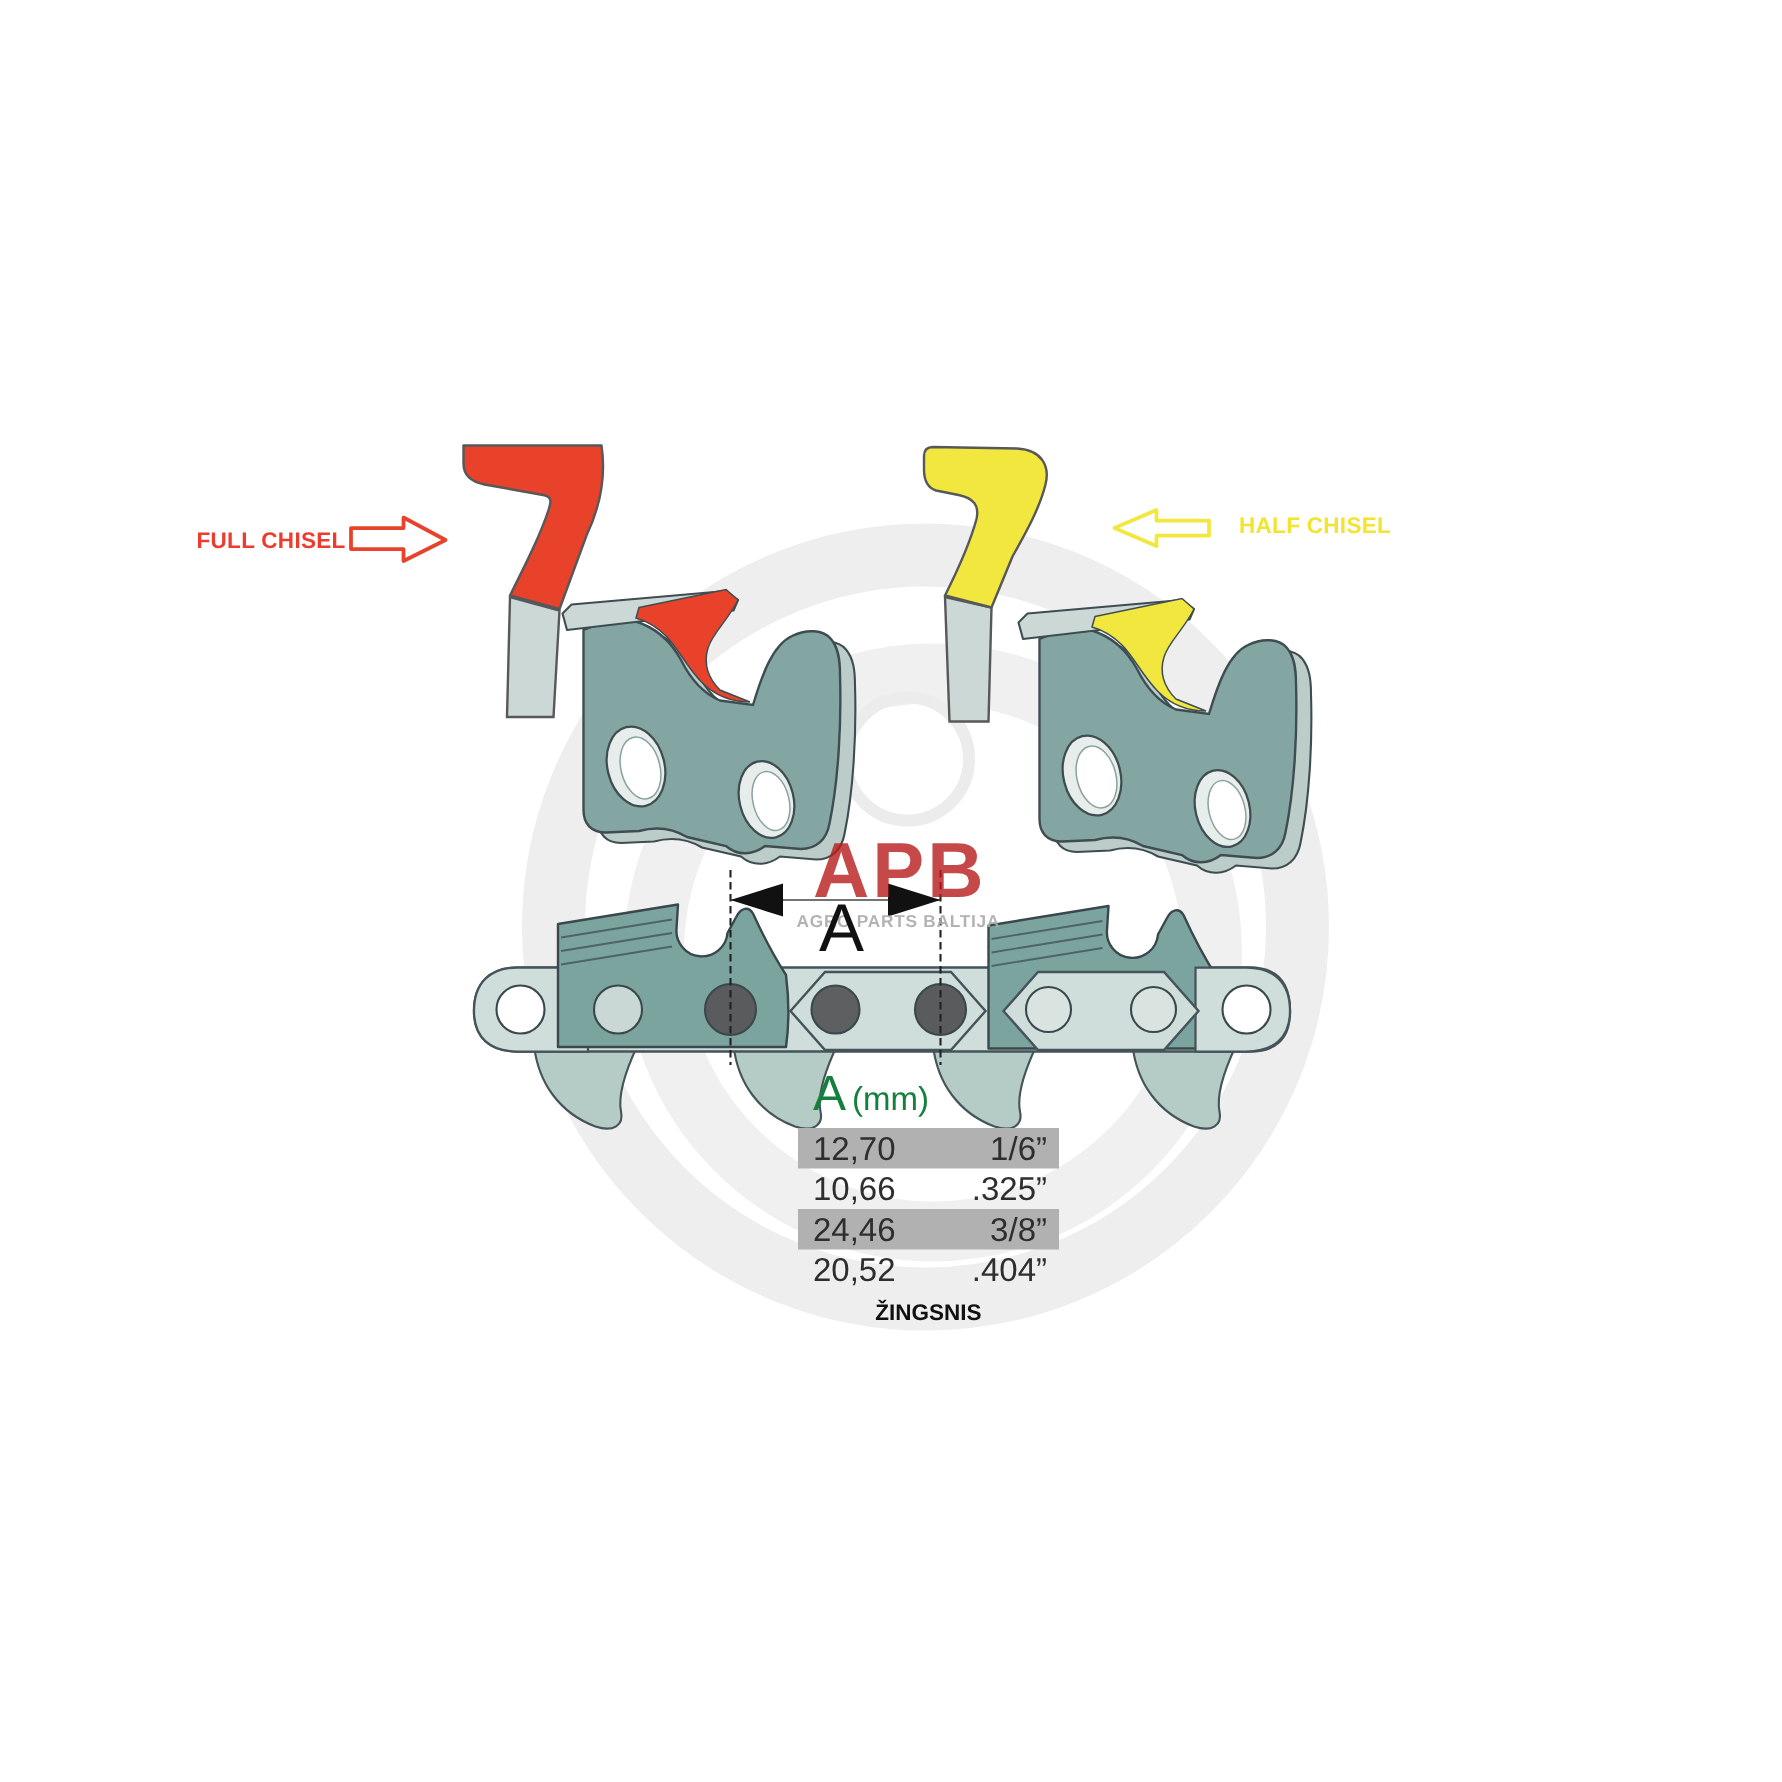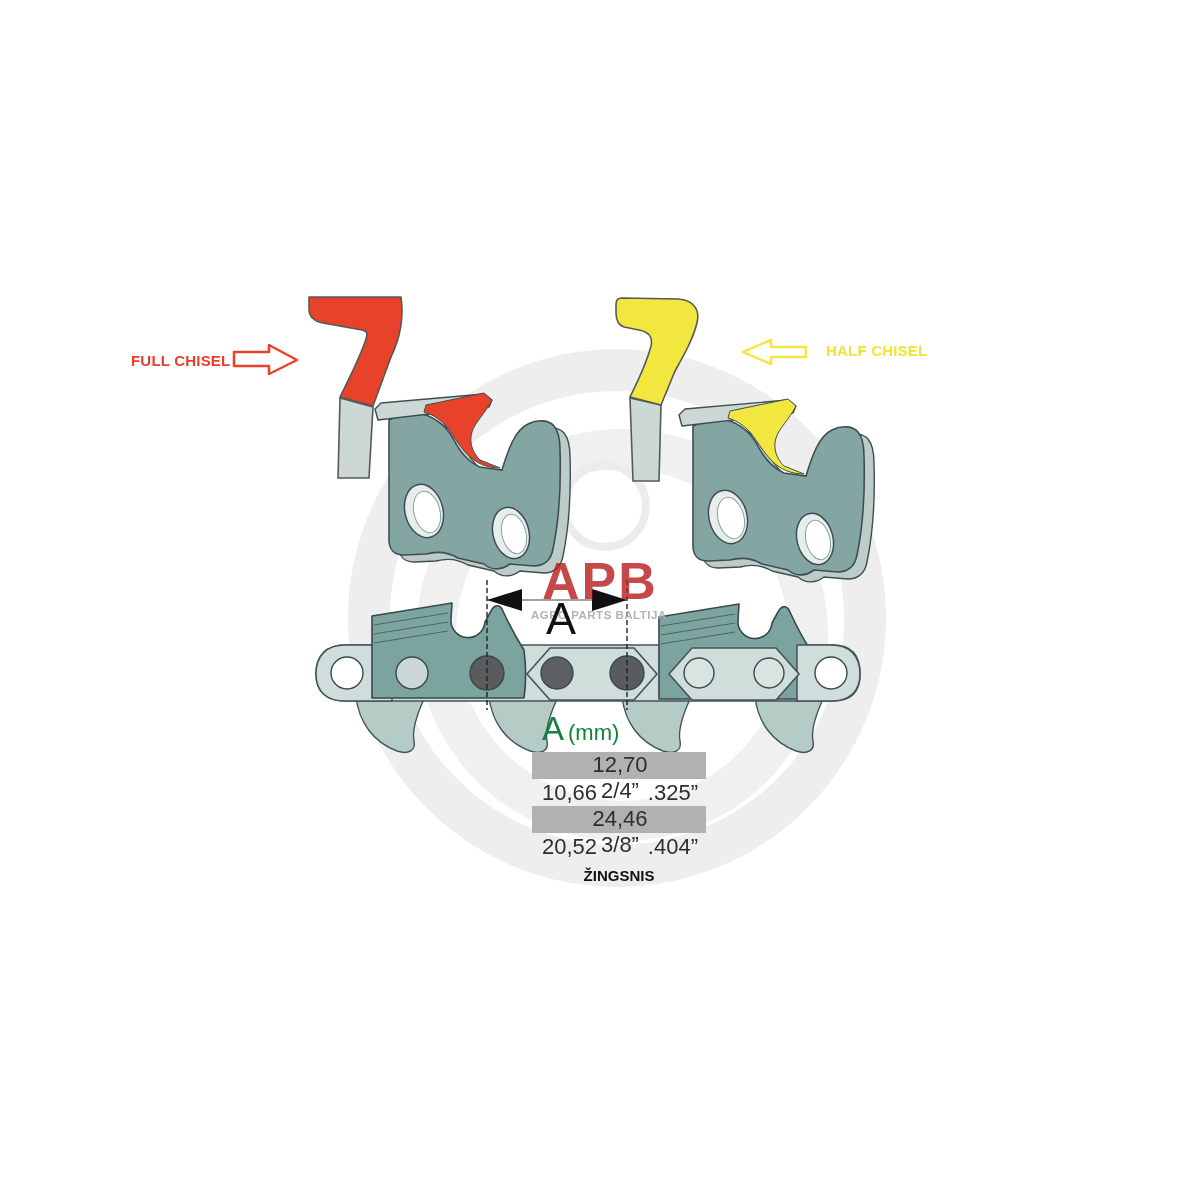--- a/index.html
+++ b/index.html
@@ -12,21 +12,21 @@
   .half{color:#f2e430;}
   .wm-logo{font-size:52px;font-weight:bold;letter-spacing:2px;color:#b91c1c;opacity:.8;}
   .wm-sub{font-size:11.5px;font-weight:bold;letter-spacing:.5px;color:#ababab;opacity:.9;}
   .dim-a{font-size:45px;color:#111;}
   .pitch-table{position:absolute;left:532px;top:710px;width:174px;color:#2e2e2e;}
   .pt-header{padding-left:10px;margin-bottom:4px;color:#15803d;}
   .pt-header .letter{font-size:33px;}
   .pt-header .unit{font-size:22px;margin-left:4px;}
   .pt-row{display:flex;justify-content:space-between;align-items:center;
           height:27px;font-size:22px;padding:0 8px 0 10px;}
-  .pt-row.hl{background:#b1b1b1;flex-direction:column;}
+  .pt-row.hl{background:#b1b1b1;}
   .pt-caption{margin-top:7px;text-align:center;font-size:15px;font-weight:bold;color:#111;}
 </style>
 </head>
 <body>
 
 <div class="stage">
 
 <svg width="1188" height="1188" viewBox="0 0 1188 1188">
   <defs>
 
@@ -139,21 +139,21 @@
 <div class="abs wm-sub" style="left:531px;top:609px;">AGRO PARTS BALTIJA</div>
 
 <div class="abs dim-a" style="left:546px;top:593px;">A</div>
 
 <div class="pitch-table">
   <div class="pt-header">
     <span class="letter">A</span><span class="unit">(mm)</span>
   </div>
   <div class="pt-row hl">
     <span>12,70</span>
-    <span>2/4”</span>
+    <span>1/6”</span>
   </div>
   <div class="pt-row">
     <span>10,66</span>
     <span>.325”</span>
   </div>
   <div class="pt-row hl">
     <span>24,46</span>
     <span>3/8”</span>
   </div>
   <div class="pt-row">

